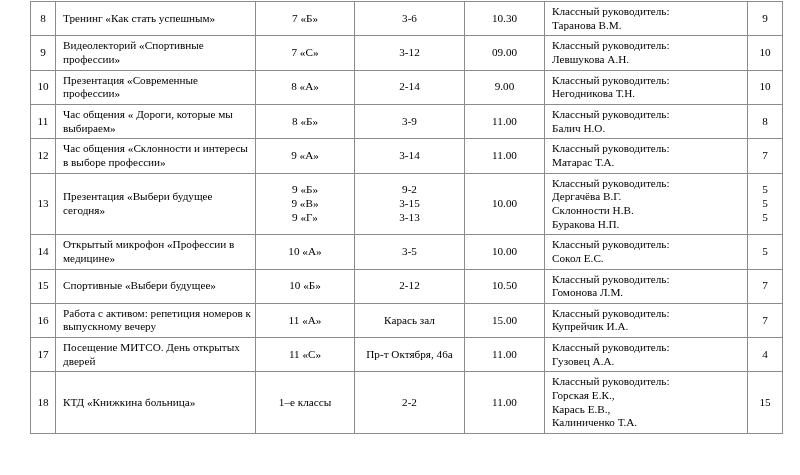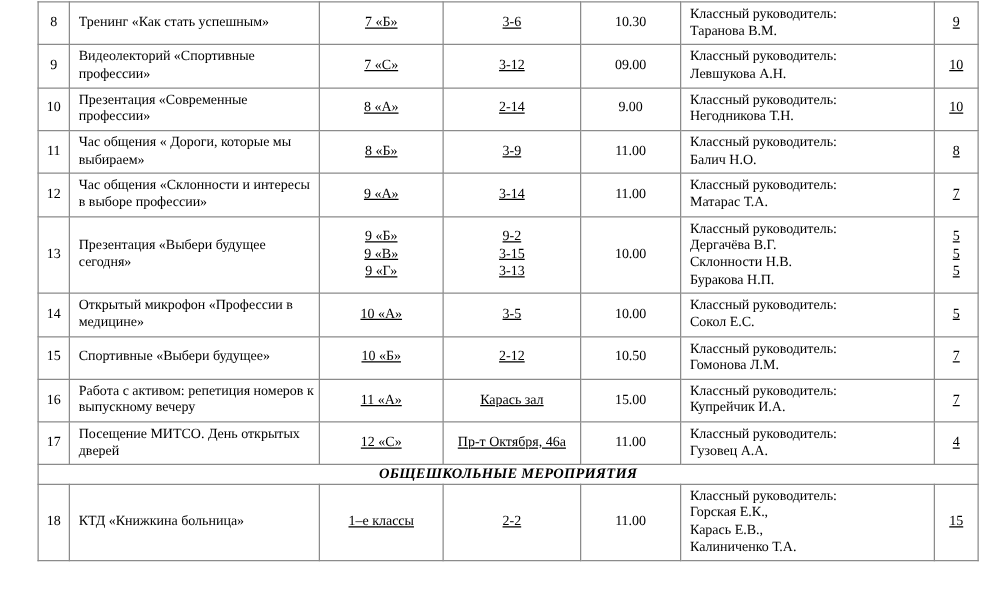--- a/index.html
+++ b/index.html
@@ -45,21 +45,21 @@
   col.c-resp  { width: 203px; }
   col.c-count { width: 35px; }
 
   .cell {
     padding: 3px 4px;
     display: block;
   }
   .c-center { text-align: center; }
   .c-left   { text-align: left; padding-left: 7px; padding-right: 4px; }
 
-  .multi span { display: block; text-decoration: underline; }
+  .multi span { display: block; }
 
   .section-row td {
     text-align: center;
     padding: 3px 0 4px 0;
   }
   .section-title {
     font-weight: bold;
     font-style: italic;
     font-size: 11.6px;
     letter-spacing: 0.2px;
@@ -381,46 +381,41 @@
         </tr>
         <tr>
           <td>
             <span class="cell c-center">17</span>
           </td>
           <td>
             <span class="cell c-left">Посещение МИТСО. День открытых дверей</span>
           </td>
           <td>
             <span class="cell c-center multi">
-              <span>12 «С»</span>
+              <span>11 «С»</span>
             </span>
           </td>
           <td>
             <span class="cell c-center multi">
               <span>Пр-т Октября, 46а</span>
             </span>
           </td>
           <td>
             <span class="cell c-center">11.00</span>
           </td>
           <td>
             <span class="cell c-left resp-cell">
               <span>Классный руководитель:</span>
               <span>Гузовец А.А.</span>
             </span>
           </td>
           <td>
             <span class="cell c-center multi">
               <span>4</span>
             </span>
-          </td>
-        </tr>
-        <tr class="section-row">
-          <td colspan="7">
-            <span class="section-title">ОБЩЕШКОЛЬНЫЕ МЕРОПРИЯТИЯ</span>
           </td>
         </tr>
         <tr>
           <td>
             <span class="cell c-center">18</span>
           </td>
           <td>
             <span class="cell c-left">КТД «Книжкина больница»</span>
           </td>
           <td>

